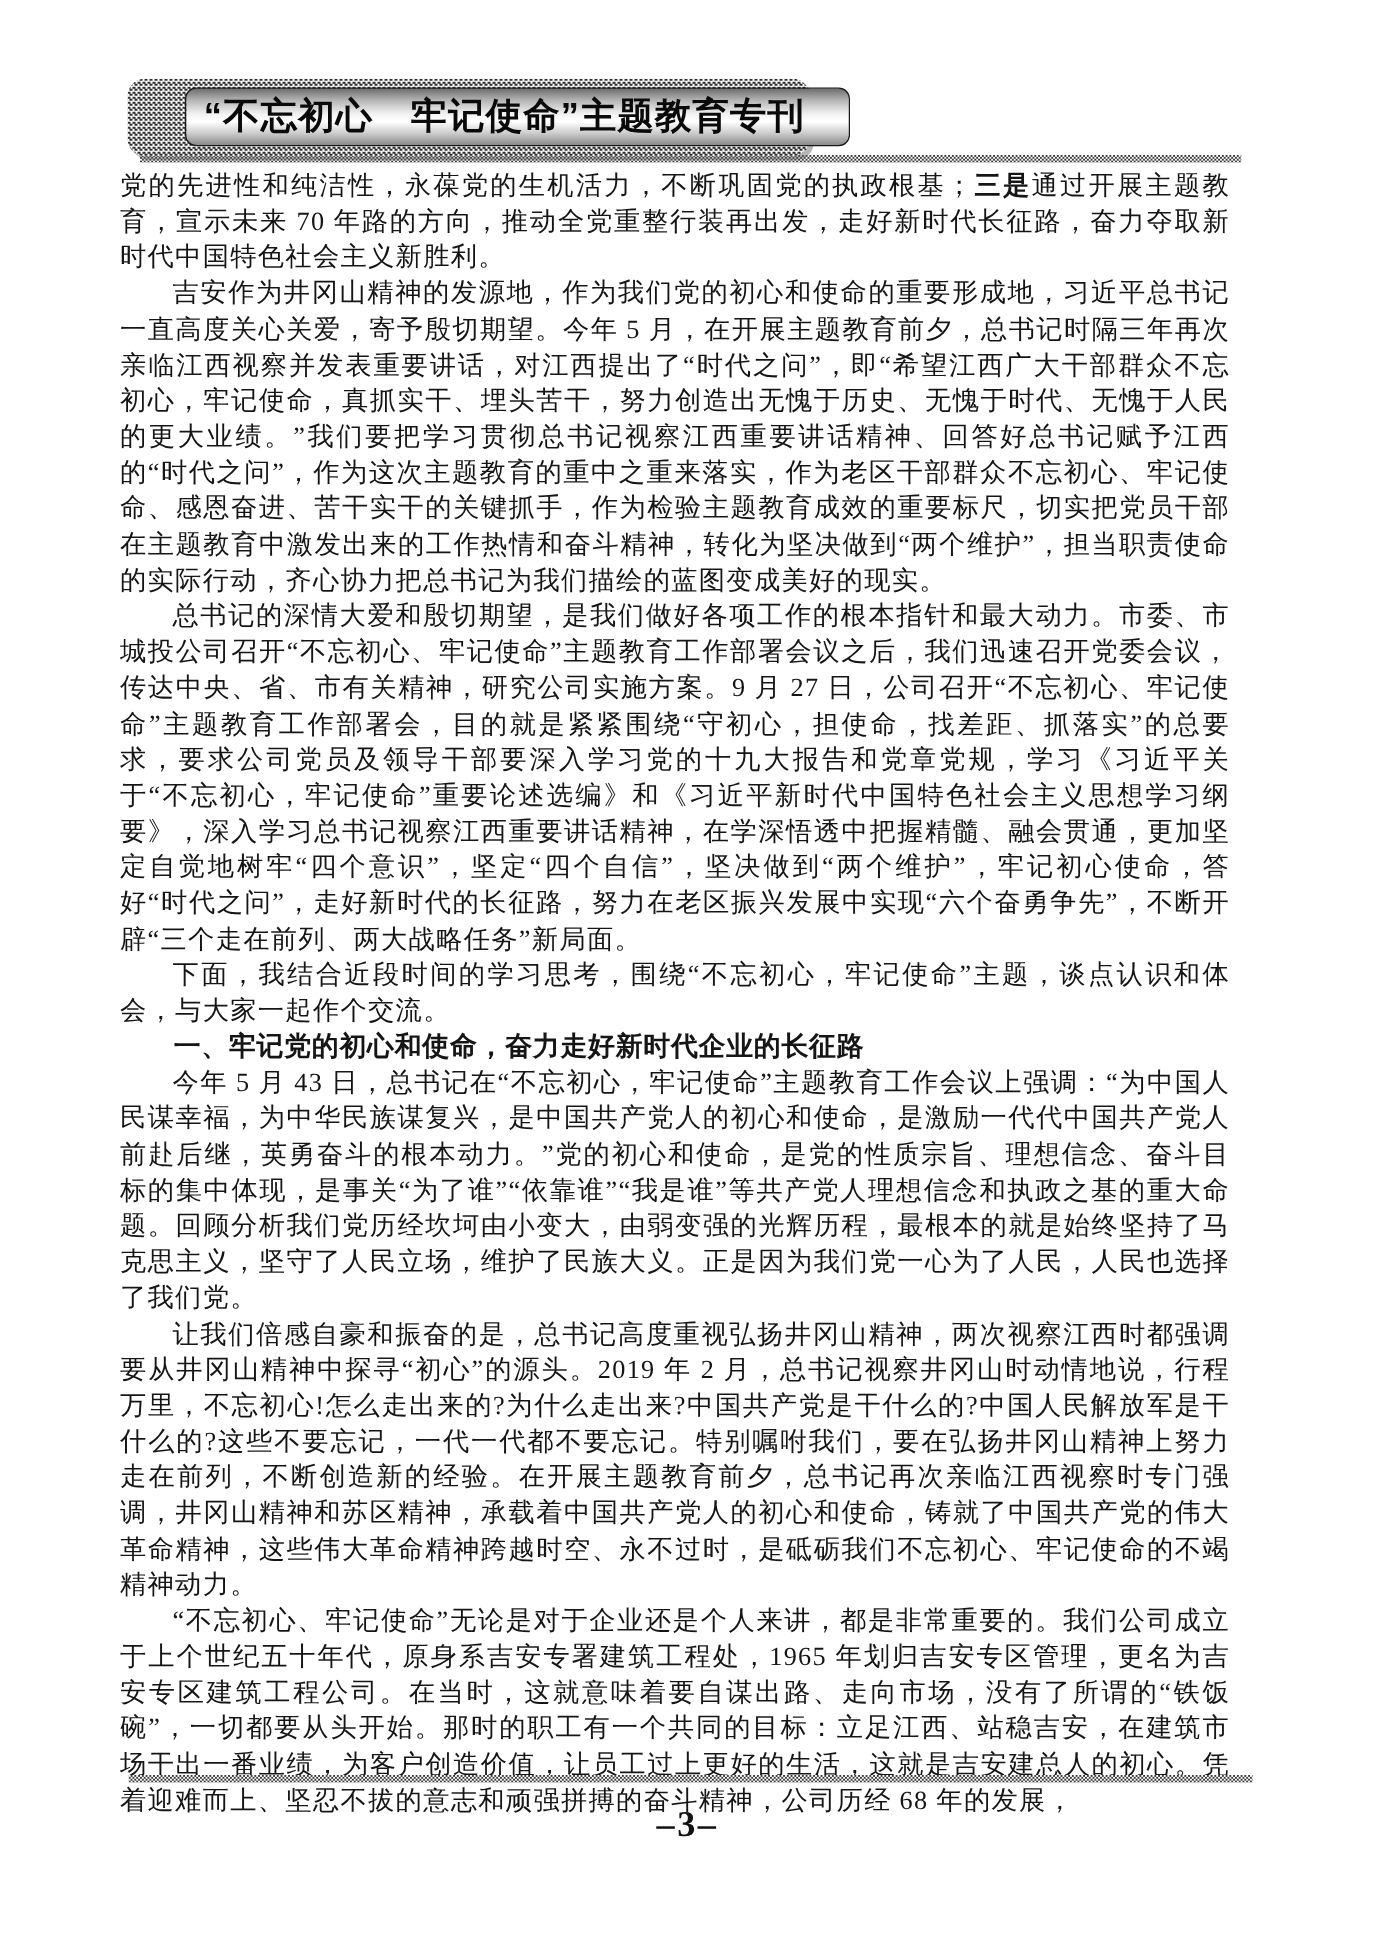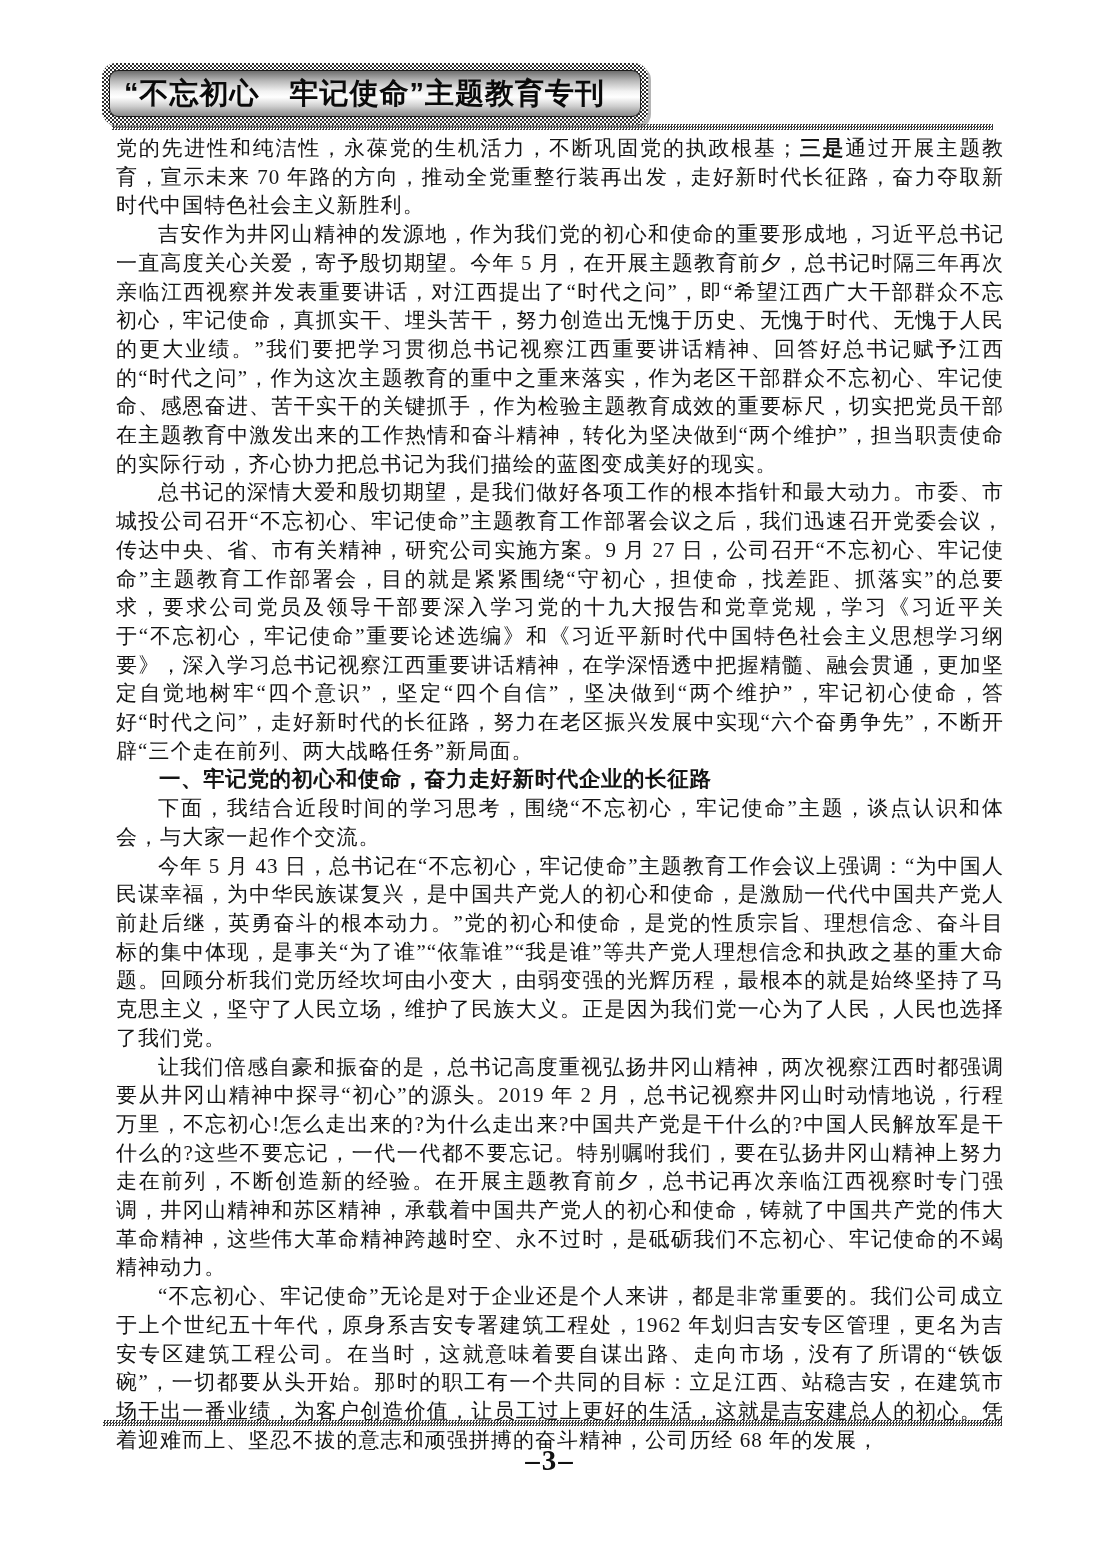--- a/index.html
+++ b/index.html
@@ -29,29 +29,29 @@
     padding:7px 7px 8px 7px;
     box-sizing:border-box;
     box-shadow:3px 3px 0 rgba(90,90,90,.45);
   }
   .banner-inner{
     width:100%;height:100%;
     border-radius:9px;
     border:1px solid #1a1a1a;
     background:linear-gradient(180deg,#6e6e6e 0%,#b9b9b9 22%,#f2f2f2 45%,#ffffff 58%,#cfcfcf 78%,#8a8a8a 100%);
     display:flex;align-items:center;justify-content:flex-start;
-    padding:0 14px;box-sizing:border-box;
+    padding:0 14px;box-sizing:border-box;margin-left:39px;
   }
   .banner-title{
     font-family:"Liberation Sans","DejaVu Sans",sans-serif;
     font-weight:bold;font-size:29px;line-height:1;
     color:#0a0a0a;letter-spacing:1px;white-space:nowrap;
   }
   .article{
-    position:absolute;left:116px;top:134px;width:888px;
+    position:absolute;left:96px;top:134px;width:888px;
   }
   .article p{
     margin:0;
     font-size:21px;
     line-height:28.7px;
     letter-spacing:1.05px;
     text-align:justify;
     text-justify:inter-ideograph;
   }
   .indent{text-indent:2em;}
@@ -80,23 +80,23 @@
   <div class="banner halftone">
     <div class="banner-inner">
       <span class="banner-title">“不忘初心　牢记使命”主题教育专刊</span>
     </div>
   </div>
 
   <div class="article">
     <p><span>党的先进性和纯洁性，永葆党的生机活力，不断巩固党的执政根基；</span><span class="bold">三是</span><span>通过开展主题教育，宣示未来 70 年路的方向，推动全党重整行装再出发，走好新时代长征路，奋力夺取新时代中国特色社会主义新胜利。</span></p>
     <p class="indent">吉安作为井冈山精神的发源地，作为我们党的初心和使命的重要形成地，习近平总书记一直高度关心关爱，寄予殷切期望。今年 5 月，在开展主题教育前夕，总书记时隔三年再次亲临江西视察并发表重要讲话，对江西提出了“时代之问”，即“希望江西广大干部群众不忘初心，牢记使命，真抓实干、埋头苦干，努力创造出无愧于历史、无愧于时代、无愧于人民的更大业绩。”我们要把学习贯彻总书记视察江西重要讲话精神、回答好总书记赋予江西的“时代之问”，作为这次主题教育的重中之重来落实，作为老区干部群众不忘初心、牢记使命、感恩奋进、苦干实干的关键抓手，作为检验主题教育成效的重要标尺，切实把党员干部在主题教育中激发出来的工作热情和奋斗精神，转化为坚决做到“两个维护”，担当职责使命的实际行动，齐心协力把总书记为我们描绘的蓝图变成美好的现实。</p>
     <p class="indent">总书记的深情大爱和殷切期望，是我们做好各项工作的根本指针和最大动力。市委、市城投公司召开“不忘初心、牢记使命”主题教育工作部署会议之后，我们迅速召开党委会议，传达中央、省、市有关精神，研究公司实施方案。9 月 27 日，公司召开“不忘初心、牢记使命”主题教育工作部署会，目的就是紧紧围绕“守初心，担使命，找差距、抓落实”的总要求，要求公司党员及领导干部要深入学习党的十九大报告和党章党规，学习《习近平关于“不忘初心，牢记使命”重要论述选编》和《习近平新时代中国特色社会主义思想学习纲要》，深入学习总书记视察江西重要讲话精神，在学深悟透中把握精髓、融会贯通，更加坚定自觉地树牢“四个意识”，坚定“四个自信”，坚决做到“两个维护”，牢记初心使命，答好“时代之问”，走好新时代的长征路，努力在老区振兴发展中实现“六个奋勇争先”，不断开辟“三个走在前列、两大战略任务”新局面。</p>
+    <p class="indent">下面，我结合近段时间的学习思考，围绕“不忘初心，牢记使命”主题，谈点认识和体会，与大家一起作个交流。</p>
     <p class="indent section-heading">一、牢记党的初心和使命，奋力走好新时代企业的长征路</p>
-    <p class="indent">下面，我结合近段时间的学习思考，围绕“不忘初心，牢记使命”主题，谈点认识和体会，与大家一起作个交流。</p>
     <p class="indent">今年 5 月 43 日，总书记在“不忘初心，牢记使命”主题教育工作会议上强调：“为中国人民谋幸福，为中华民族谋复兴，是中国共产党人的初心和使命，是激励一代代中国共产党人前赴后继，英勇奋斗的根本动力。”党的初心和使命，是党的性质宗旨、理想信念、奋斗目标的集中体现，是事关“为了谁”“依靠谁”“我是谁”等共产党人理想信念和执政之基的重大命题。回顾分析我们党历经坎坷由小变大，由弱变强的光辉历程，最根本的就是始终坚持了马克思主义，坚守了人民立场，维护了民族大义。正是因为我们党一心为了人民，人民也选择了我们党。</p>
     <p class="indent">让我们倍感自豪和振奋的是，总书记高度重视弘扬井冈山精神，两次视察江西时都强调要从井冈山精神中探寻“初心”的源头。2019 年 2 月，总书记视察井冈山时动情地说，行程万里，不忘初心!怎么走出来的?为什么走出来?中国共产党是干什么的?中国人民解放军是干什么的?这些不要忘记，一代一代都不要忘记。特别嘱咐我们，要在弘扬井冈山精神上努力走在前列，不断创造新的经验。在开展主题教育前夕，总书记再次亲临江西视察时专门强调，井冈山精神和苏区精神，承载着中国共产党人的初心和使命，铸就了中国共产党的伟大革命精神，这些伟大革命精神跨越时空、永不过时，是砥砺我们不忘初心、牢记使命的不竭精神动力。</p>
-    <p class="indent">“不忘初心、牢记使命”无论是对于企业还是个人来讲，都是非常重要的。我们公司成立于上个世纪五十年代，原身系吉安专署建筑工程处，1962 年划归吉安专区管理，更名为吉安专区建筑工程公司。在当时，这就意味着要自谋出路、走向市场，没有了所谓的“铁饭碗”，一切都要从头开始。那时的职工有一个共同的目标：立足江西、站稳吉安，在建筑市场干出一番业绩，为客户创造价值，让员工过上更好的生活，这就是吉安建总人的初心。凭着迎难而上、坚忍不拔的意志和顽强拼搏的奋斗精神，公司历经 68 年的发展，</p>
+    <p class="indent">“不忘初心、牢记使命”无论是对于企业还是个人来讲，都是非常重要的。我们公司成立于上个世纪五十年代，原身系吉安专署建筑工程处，1965 年划归吉安专区管理，更名为吉安专区建筑工程公司。在当时，这就意味着要自谋出路、走向市场，没有了所谓的“铁饭碗”，一切都要从头开始。那时的职工有一个共同的目标：立足江西、站稳吉安，在建筑市场干出一番业绩，为客户创造价值，让员工过上更好的生活，这就是吉安建总人的初心。凭着迎难而上、坚忍不拔的意志和顽强拼搏的奋斗精神，公司历经 68 年的发展，</p>
   </div>
 
   <div class="footer-rule halftone-fine"></div>
   <div class="page-number">–3–</div>
 
 </div>
 
 </body></html>

